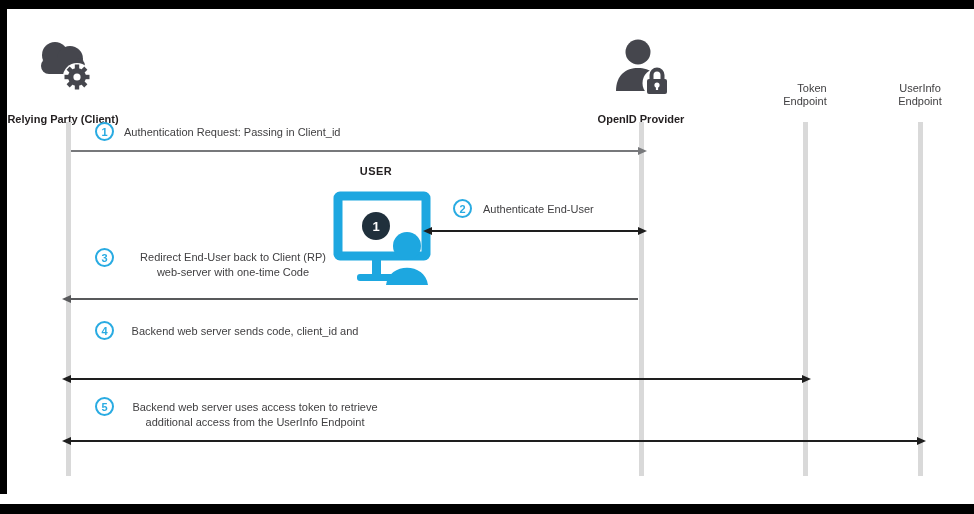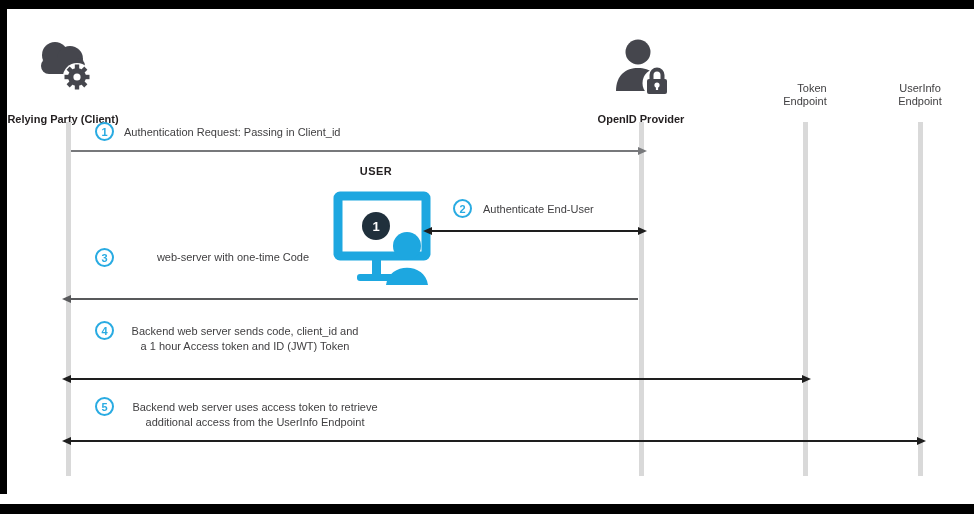--- a/index.html
+++ b/index.html
@@ -129,28 +129,28 @@
   <path d="M56 95 C59 72 95 72 98 95 Z" fill="#1da7e0"></path>
 </svg>
 <div class="monitor-badge-num">1</div>
 
 <div class="badge" style="left:453px;top:199px;">2</div>
 <div class="msg-text" style="left:483px;top:202px;">Authenticate End-User</div>
 <div class="arrow h1 head-l head-r c-dark" style="left:432px;top:230px;width:206px;"></div>
 
 <div class="badge" style="left:95px;top:248px;">3</div>
 <div class="msg-text block" style="left:118px;top:250px;width:230px;">
+  <div>Redirect End-User back to Client (RP)</div>
   <div>web-server with one-time Code</div>
 </div>
 <div class="arrow h2 head-l c-gray2" style="left:71px;top:298px;width:567px;"></div>
 
 <div class="badge" style="left:95px;top:321px;">4</div>
 <div class="msg-text block" style="left:118px;top:324px;width:254px;text-align:center;">
   <div>Backend web server sends code, client_id and</div>
-  <div>a 1 hour Access token and ID (JWT) Token</div>
 </div>
 <div class="arrow h1 head-l head-r c-dark" style="left:71px;top:378px;width:731px;"></div>
 
 <div class="badge" style="left:95px;top:397px;">5</div>
 <div class="msg-text block" style="left:118px;top:400px;width:274px;">
   <div>Backend web server uses access token to retrieve</div>
   <div>additional access from the UserInfo Endpoint</div>
 </div>
 <div class="arrow h1 head-l head-r c-dark" style="left:71px;top:440px;width:846px;"></div>
 

